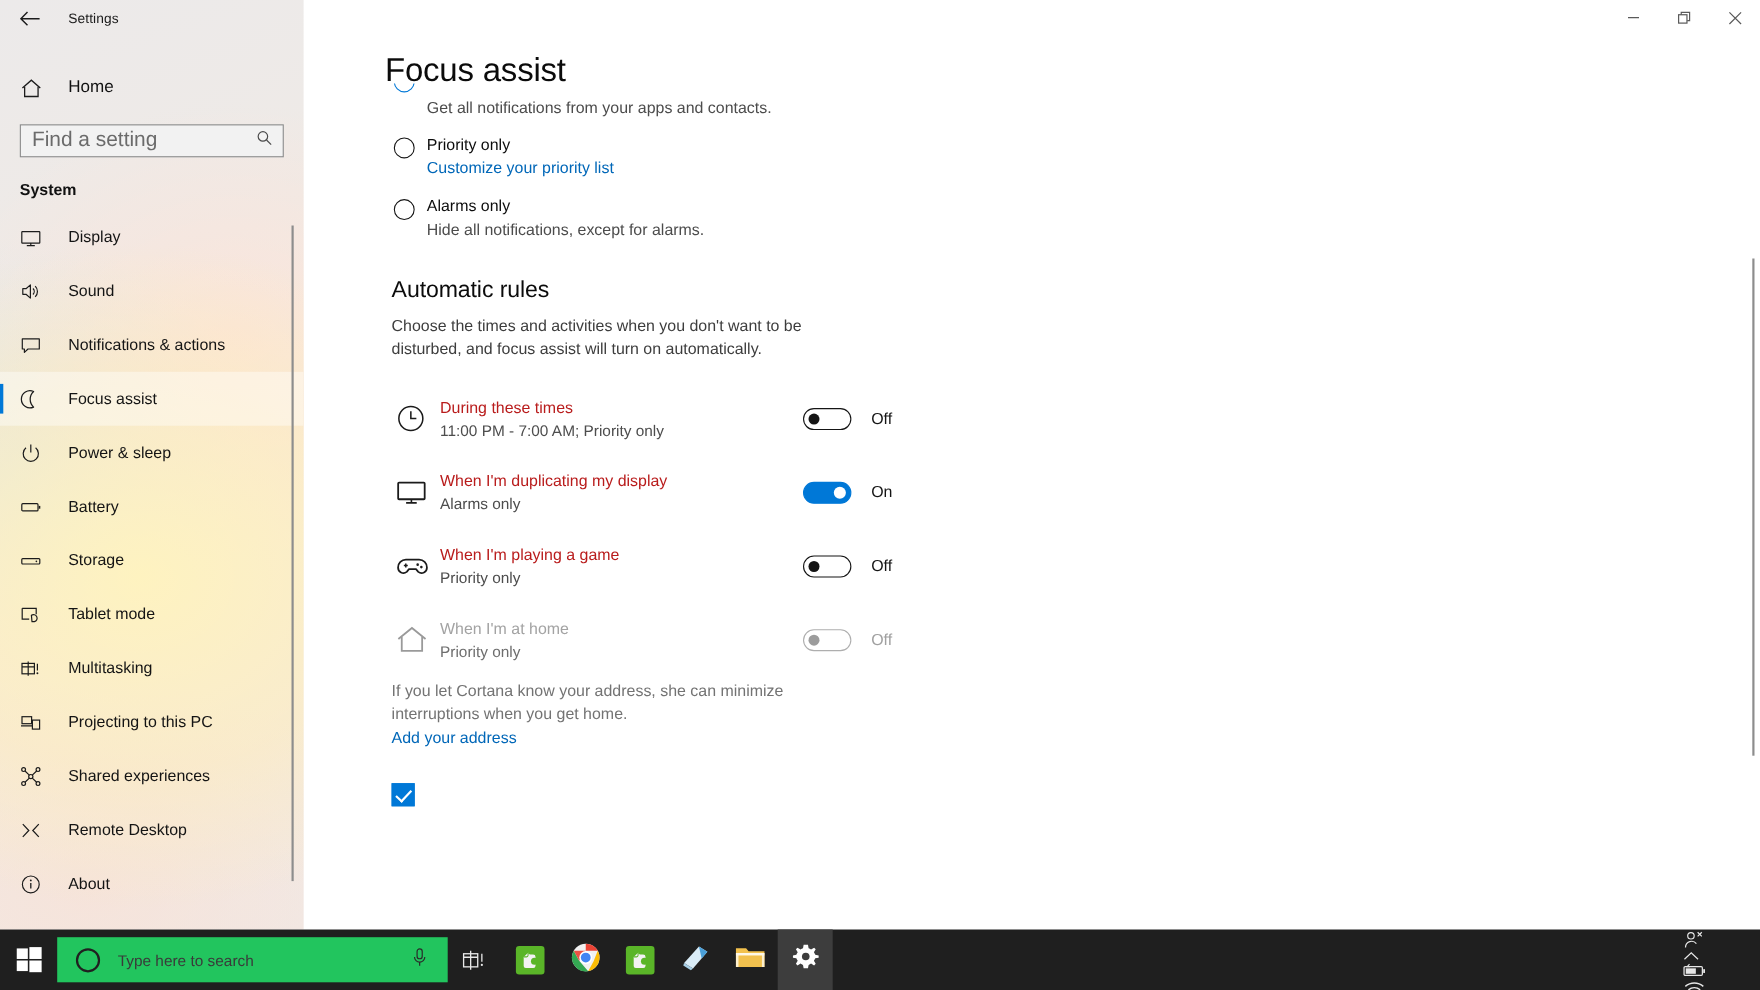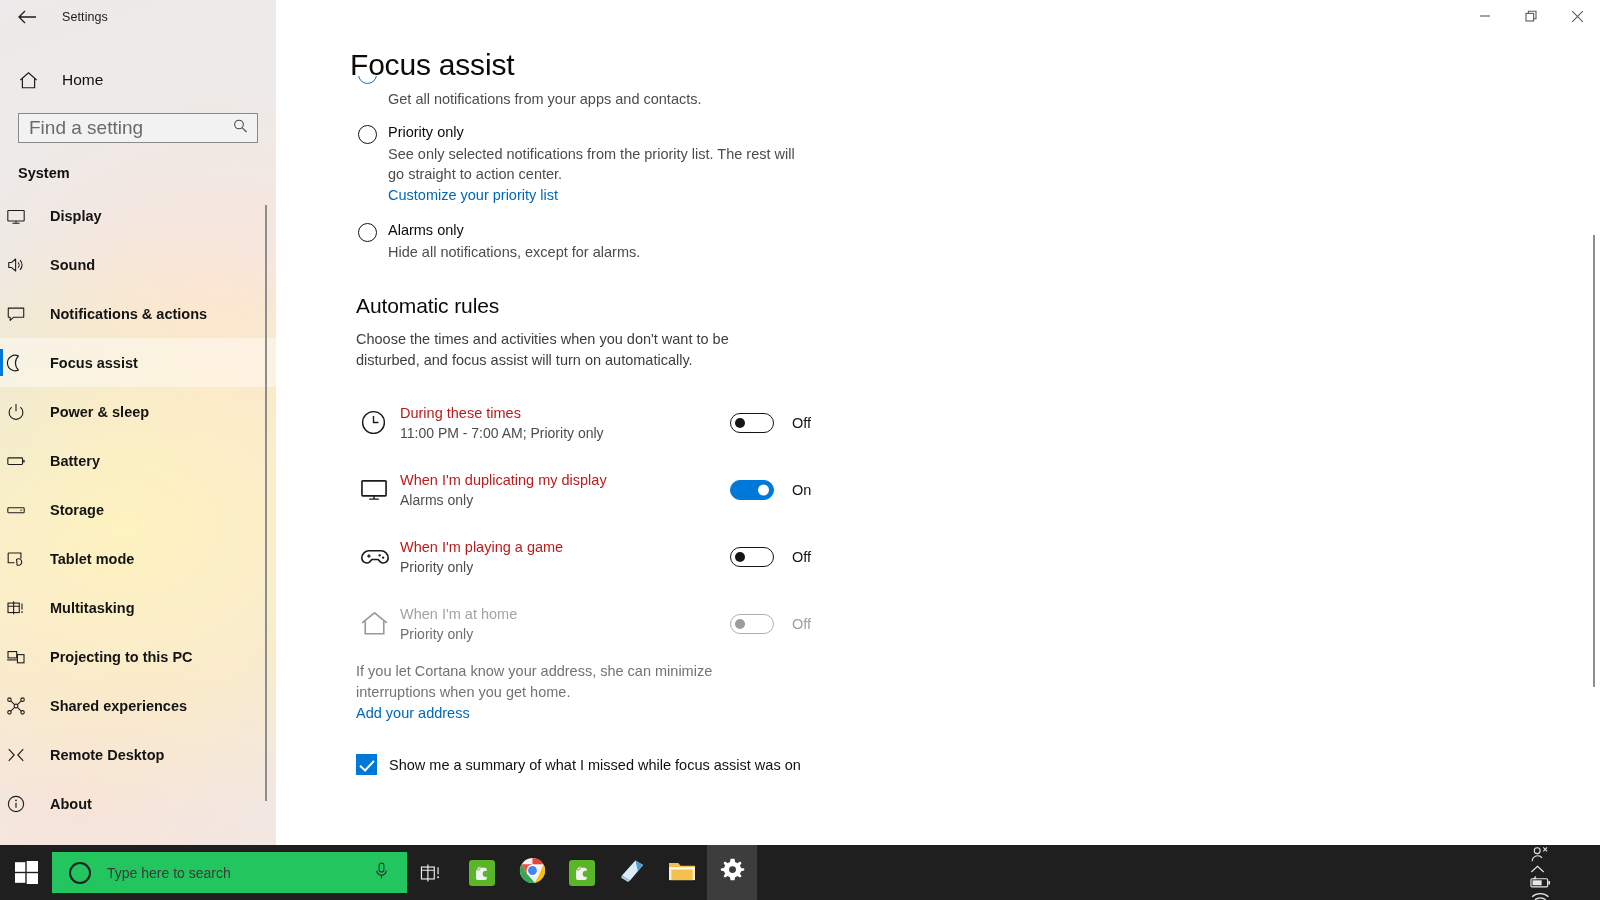--- a/index.html
+++ b/index.html
@@ -64,21 +64,21 @@
 
   .section-head {
     font-size: 14.5px; font-weight: bold; color: #111;
     padding: 22px 0 6px 18px;
   }
 
   .nav { padding-top: 4px; }
   .nav-item {
     position: relative;
     display: flex; align-items: center;
-    height: 49px; padding-left: 6px; cursor: default; font-weight: bold;
+    height: 49px; padding-left: 18px; cursor: default;
   }
   .nav-item .ico { width: 30px; display: flex; align-items: center; justify-content: flex-start; }
   .nav-item .lbl { font-size: 14.5px; color: #141414; margin-left: 14px; white-space: nowrap; }
   .nav-item.selected { background: rgba(255,255,255,0.42); }
   .nav-item.selected::before {
     content: ""; position: absolute; left: 0; top: 11px;
     width: 3px; height: 27px; background: #0078d7;
   }
 
   .sb-scroll {
@@ -465,21 +465,20 @@
         <div class="clipped-radio">
           <span class="rdo"></span>
         </div>
         <div class="radio-row" style="padding-top:2px">
           <div class="rdesc">Get all notifications from your apps and contacts.</div>
         </div>
 
         <div class="radio-row checked-no" style="margin-top:12px">
           <span class="rdo"></span>
           <div class="rtitle">Priority only</div>
-          <div class="rdesc">See only selected notifications from the priority list. The rest will go straight to action center.</div>
           <span class="link">Customize your priority list</span>
         </div>
 
         <div class="radio-row" style="margin-top:14px">
           <span class="rdo"></span>
           <div class="rtitle">Alarms only</div>
           <div class="rdesc">Hide all notifications, except for alarms.</div>
         </div>
       </div>
 
@@ -558,21 +557,20 @@
           </div>
         </div>
 
       </div>
 
       <div class="cortana-note">If you let Cortana know your address, she can minimize interruptions when you get home.</div>
       <span class="link">Add your address</span>
 
       <div class="check-row">
         <span class="cbox"></span>
-        <span class="check-lbl">Show me a summary of what I missed while focus assist was on</span>
       </div>
 
     </div>
 
     <div class="main-scroll"></div>
   </div>
 
   <div class="taskbar">
 
     <div class="start-btn">

